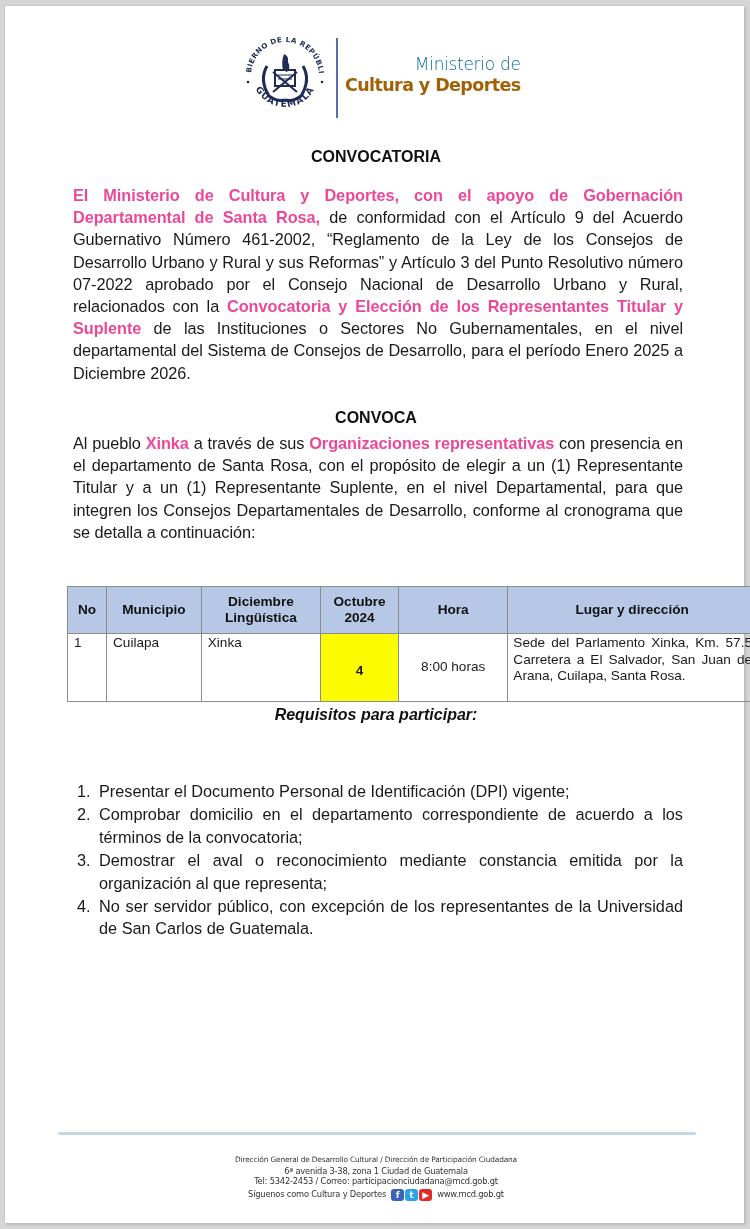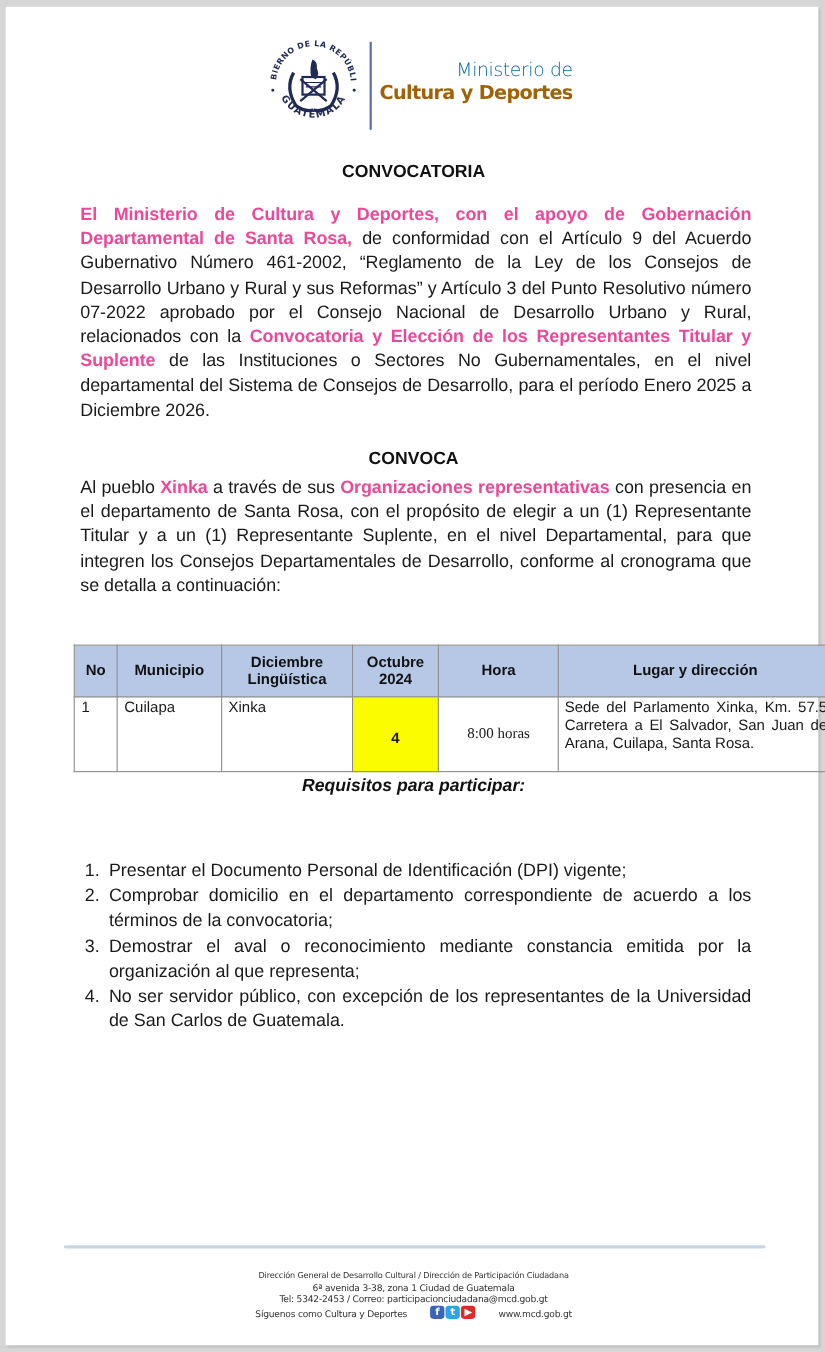--- a/index.html
+++ b/index.html
@@ -31,36 +31,36 @@
     position: absolute; left: 62px; top: 580px; width: 690px;
     border-collapse: collapse; font-size: 13.6px;
   }
   table.sched th {
     background: #b7c8e6; font-weight: bold; color: #111; text-align: center;
     border: 1px solid #8c8c8c; height: 47px; line-height: 16px; padding: 0 3px;
   }
   table.sched td {
     border: 1px solid #8c8c8c; vertical-align: top; padding: 1px 6px; height: 68px; line-height: 16.5px; color: #1a1a1a;
   }
-  table.sched td.center { vertical-align: middle; text-align: center; font-family: Liberation Serif, serif; }
+  table.sched td.center { vertical-align: middle; text-align: center; }
   table.sched td.date { background: #fbfc00; font-weight: bold; vertical-align: middle; text-align: center; padding-top: 8px; }
   table.sched td.addr { text-align: justify; padding: 1px 4px 1px 5px; }
 
   .req-list {
     position: absolute; left: 72px; width: 606px; list-style: none;
     font-size: 16.3px; line-height: 22.4px; color: #1a1a1a;
   }
   .req-list li { position: relative; padding-left: 22px; text-align: justify; margin-bottom: 1px; }
   .req-list li .num { position: absolute; left: 0; top: 0; }
 
   .footer-line { position: absolute; left: 53px; top: 1126px; width: 638px; height: 3px; background: #c5d6e7; border-radius: 2px; }
   .footer { position: absolute; left: 0; top: 1149px; width: 742px; text-align: center; font-family: "DejaVu Sans", sans-serif; color: #333; }
   .footer .l1 { font-size: 7.4px; line-height: 10.5px; letter-spacing: -0.15px; }
   .footer .l2, .footer .l3 { font-size: 8.3px; line-height: 10.5px; letter-spacing: -0.2px; }
-  .footer .l4 { font-size: 8.3px; line-height: 14px; letter-spacing: -0.2px; display: flex; justify-content: center; align-items: flex-start; gap: 18px; }
+  .footer .l4 { font-size: 8.3px; line-height: 14px; letter-spacing: -0.2px; display: flex; justify-content: center; align-items: flex-end; gap: 2px; }
   .social { display: inline-flex; gap: 1px; margin: 0 3px; }
   .social span { display: inline-block; width: 13px; height: 12px; border-radius: 3px; color: #fff; font-size: 9px; font-weight: bold; line-height: 12px; text-align: center; font-family: "DejaVu Sans", sans-serif; }
   .fb { background: #3b63b8; }
   .tw { background: #2aa6e6; }
   .yt { background: #e22a2a; }
 </style>
 </head>
 <body>
 
 <div class="page">

